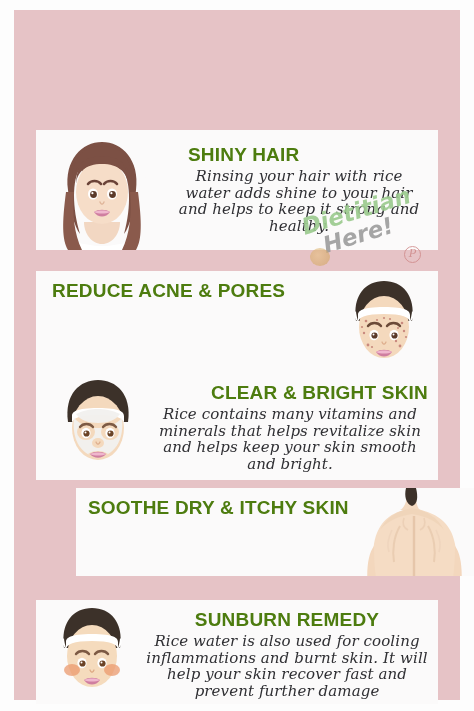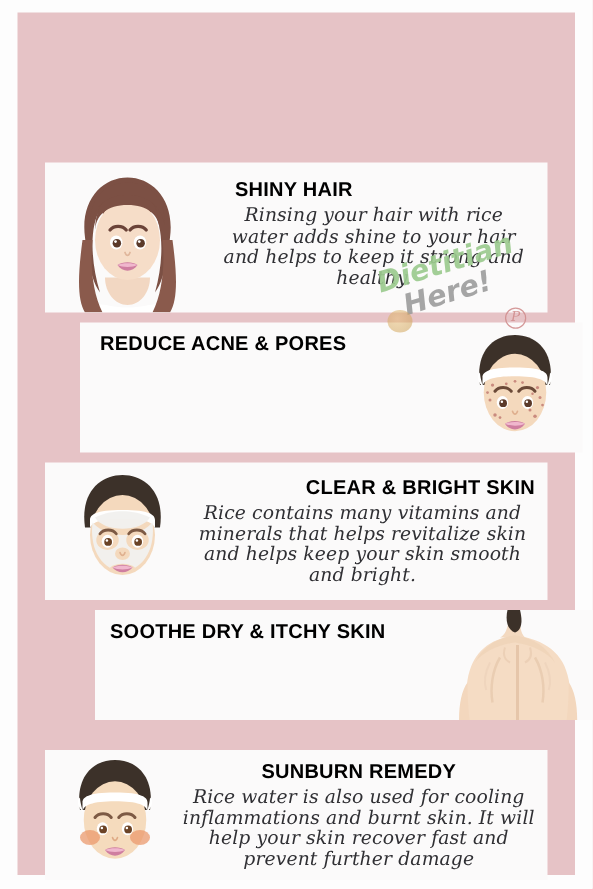--- a/index.html
+++ b/index.html
@@ -115,23 +115,23 @@
   }
   .card .body {
     position: absolute;
     top: 0;
     box-sizing: border-box;
   }
   .card h3 {
     margin: 0 0 2px 0;
     font-family: "Liberation Sans", sans-serif;
     font-weight: bold;
-    font-size: 16px;
+    font-size: 19px;
     letter-spacing: .2px;
-    color: #000000;
+    color: #4d7c0f;
   }
   .card p {
     margin: 0;
     font-family: "DejaVu Serif", serif;
     font-style: italic;
     font-size: 15px;
     line-height: 16.5px;
     color: #2f2f33;
     letter-spacing: .1px;
   }
@@ -140,21 +140,21 @@
     top: 0;
     height: 100%;
   }
 
   
   #card-1 { top: 12px;  height: 120px; }
   #card-1 .art  { left: 2px; width: 128px; }
   #card-1 .body { left: 132px; width: 268px; padding: 14px 10px 0 4px; text-align: center; }
   #card-1 h3 { text-align: left; padding-left: 16px; }
 
-  #card-2 { top: 140px; height: 104px; margin-left: 28px; }
+  #card-2 { top: 153px; height: 104px; }
   #card-2 .art  { right: 2px; width: 104px; }
   #card-2 .body { left: 10px; width: 290px; padding: 9px 0 0 6px; text-align: center; }
   #card-2 h3 { text-align: left; }
 
   #card-3 { top: 252px; height: 110px; }
   #card-3 .art  { left: 4px; width: 112px; }
   #card-3 .body { left: 116px; width: 284px; padding: 12px 8px 0 0; text-align: center; }
   #card-3 h3 { text-align: right; }
 
   #card-4 { top: 370px; height: 88px; margin-left: 40px; }

